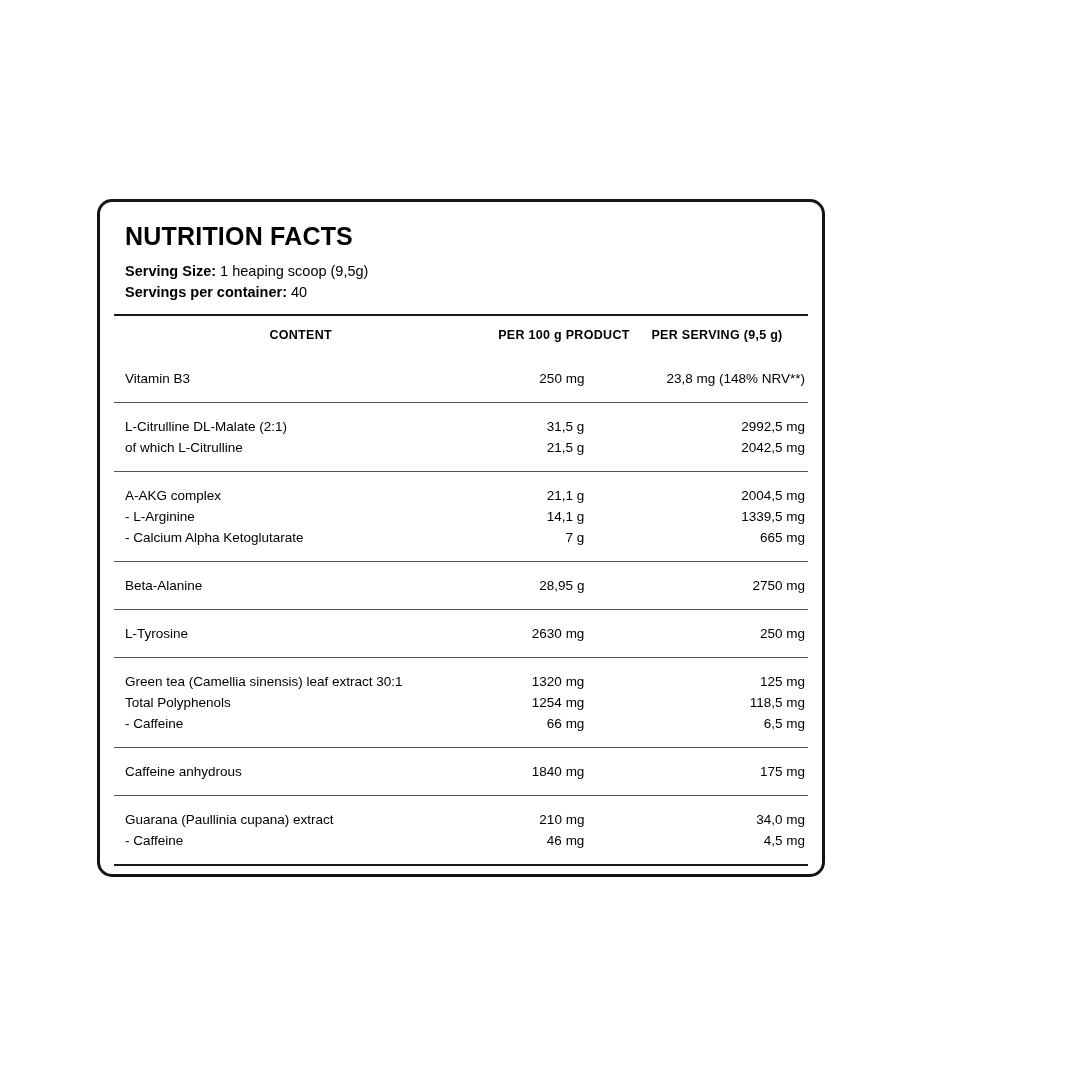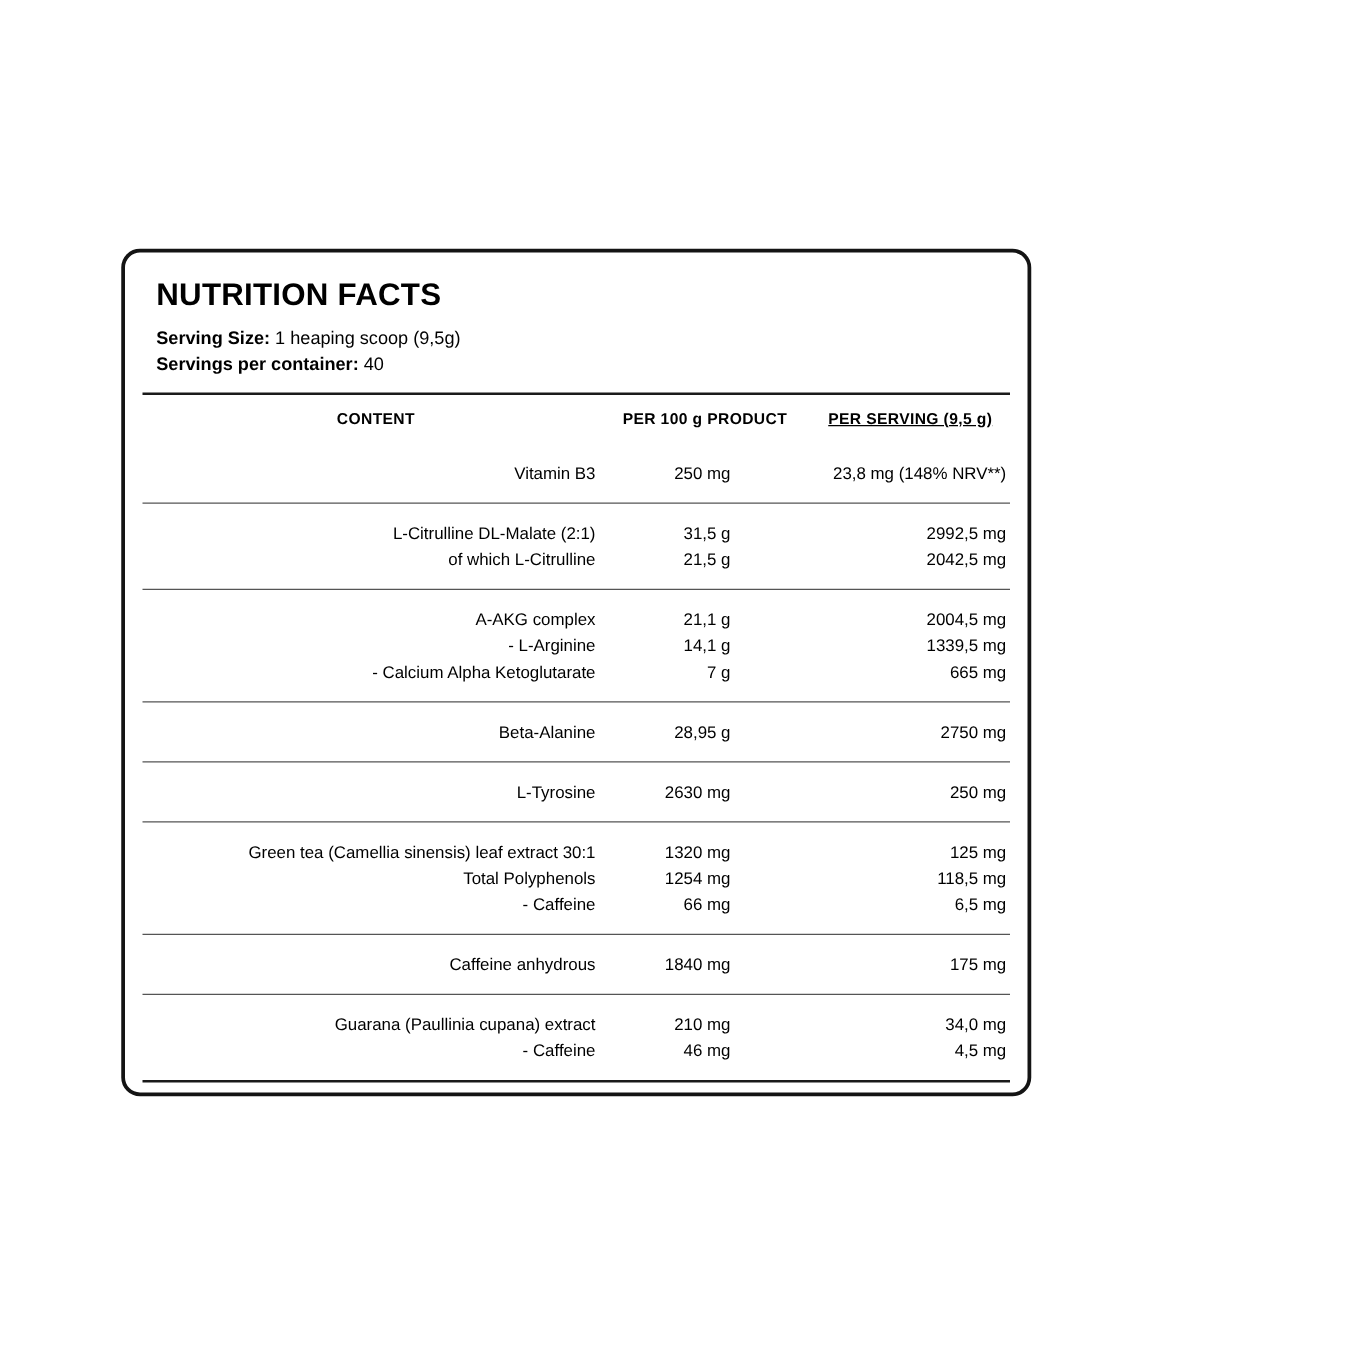--- a/index.html
+++ b/index.html
@@ -97,25 +97,25 @@
   
   .head-row th {
     font-size: 12.5px;
     font-weight: bold;
     letter-spacing: 0.3px;
     padding: 9px 0 9px 0;
     white-space: nowrap;
   }
   .head-row th.h-content { text-align: center;  padding-left: 14px; }
   .head-row th.h-per100  { text-align: center; margin-top: 18px; }
-  .head-row th.h-serving { text-align: center; padding-right: 6px; text-decoration: underline; }
+  .head-row th.h-serving { text-align: left; padding-right: 6px; }
 
   
   .nf-table td.t-name {
-    text-align: right;
+    text-align: left;
     padding-left: 14px;
     white-space: nowrap;
   }
   .nf-table td.t-per100 {
     text-align: right;
     padding-right: 67px;
     white-space: nowrap;
   }
   .nf-table td.t-serving {
     text-align: right;

